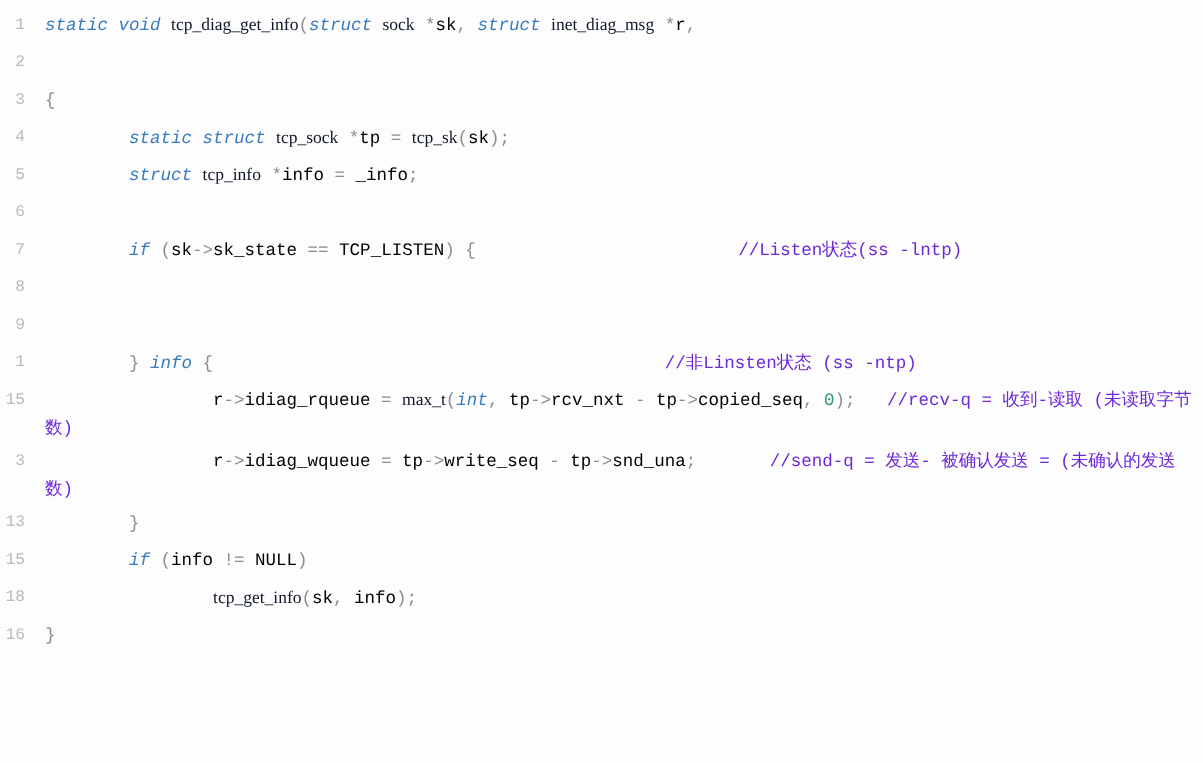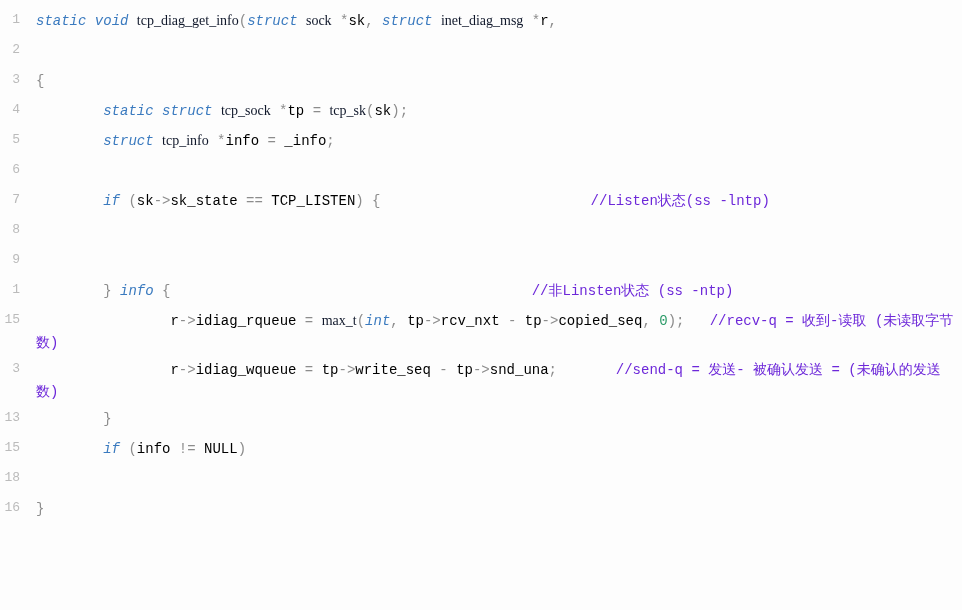--- a/index.html
+++ b/index.html
@@ -104,18 +104,19 @@
     <div class="code-line">
       <span class="lineno">13</span>
       <span class="code"><span class="brace">        }</span></span>
     </div>
     <div class="code-line">
       <span class="lineno">15</span>
       <span class="code"><span>        </span><span class="kw">if</span><span class="paren"> (</span><span class="id">info</span><span class="op"> != </span><span class="id">NULL</span><span class="paren">)</span></span>
     </div>
     <div class="code-line">
       <span class="lineno">18</span>
+      <span class="code"><span>                </span><span class="fn">tcp_get_info</span><span class="paren">(</span><span class="id">sk</span><span class="op">, </span><span class="id">info</span><span class="paren">)</span><span class="semi">;</span></span>
     </div>
     <div class="code-line">
       <span class="lineno">16</span>
       <span class="code"><span class="brace">}</span></span>
     </div>
   </div>
 
 </body></html>

